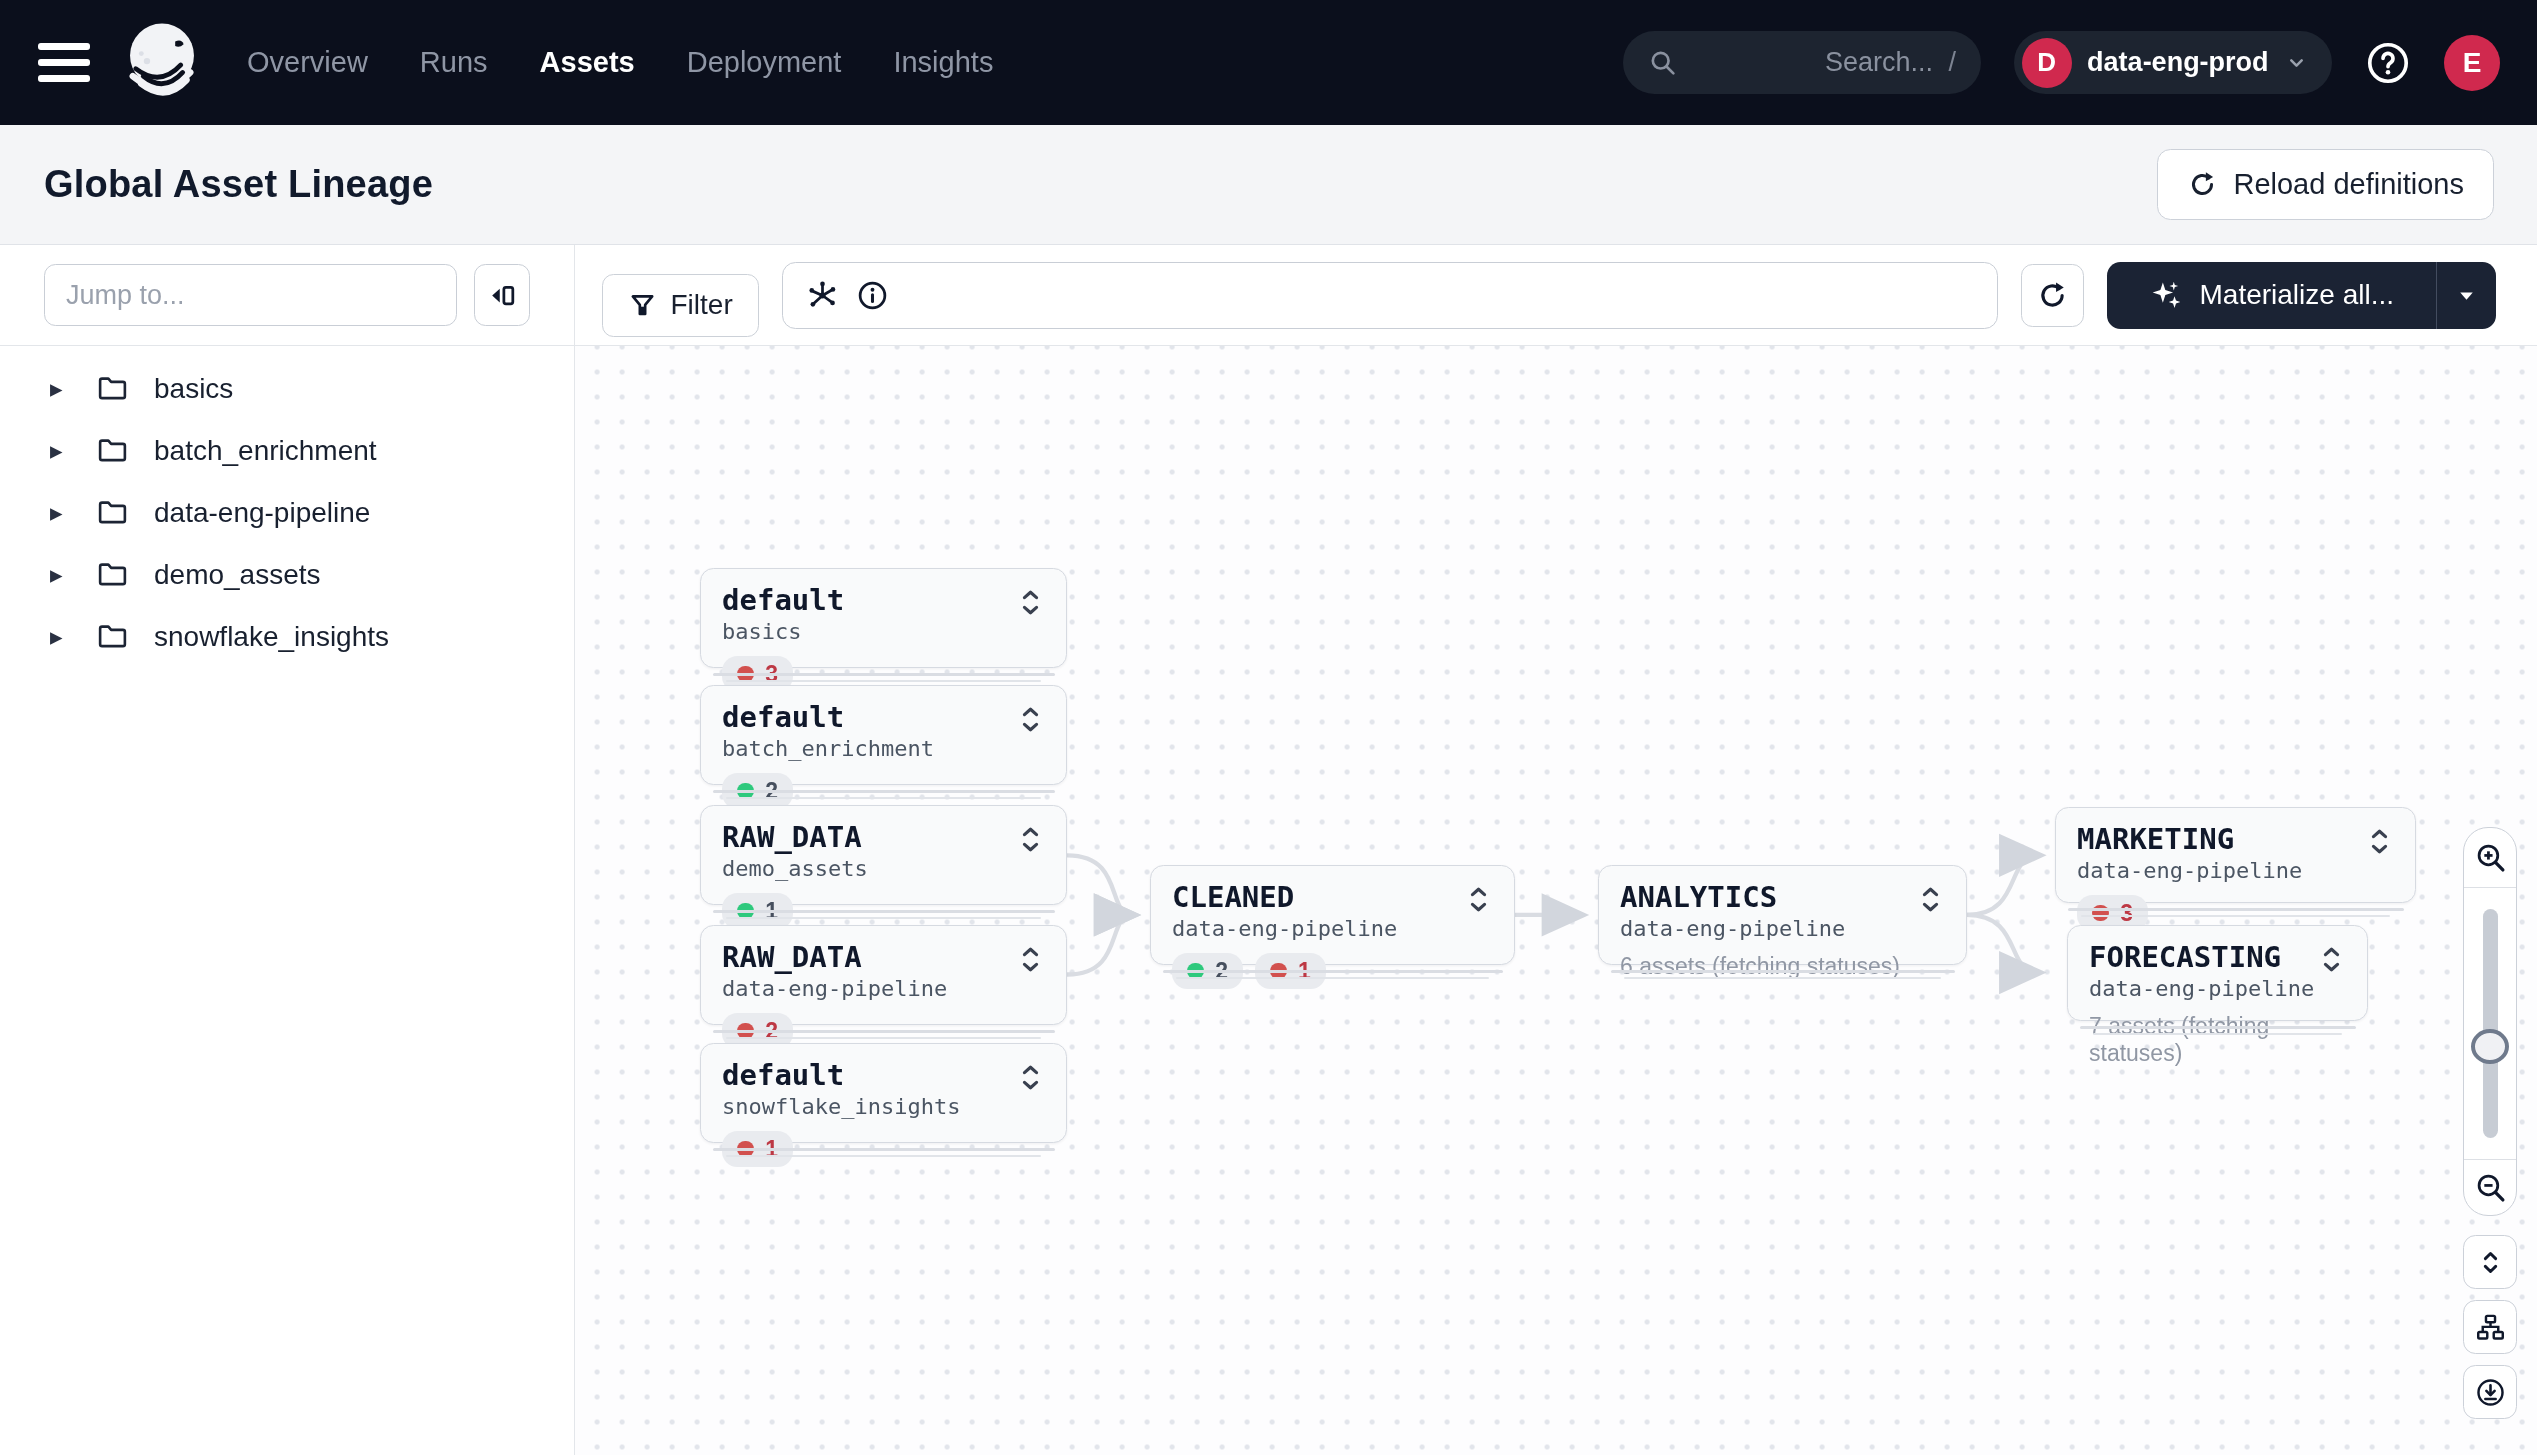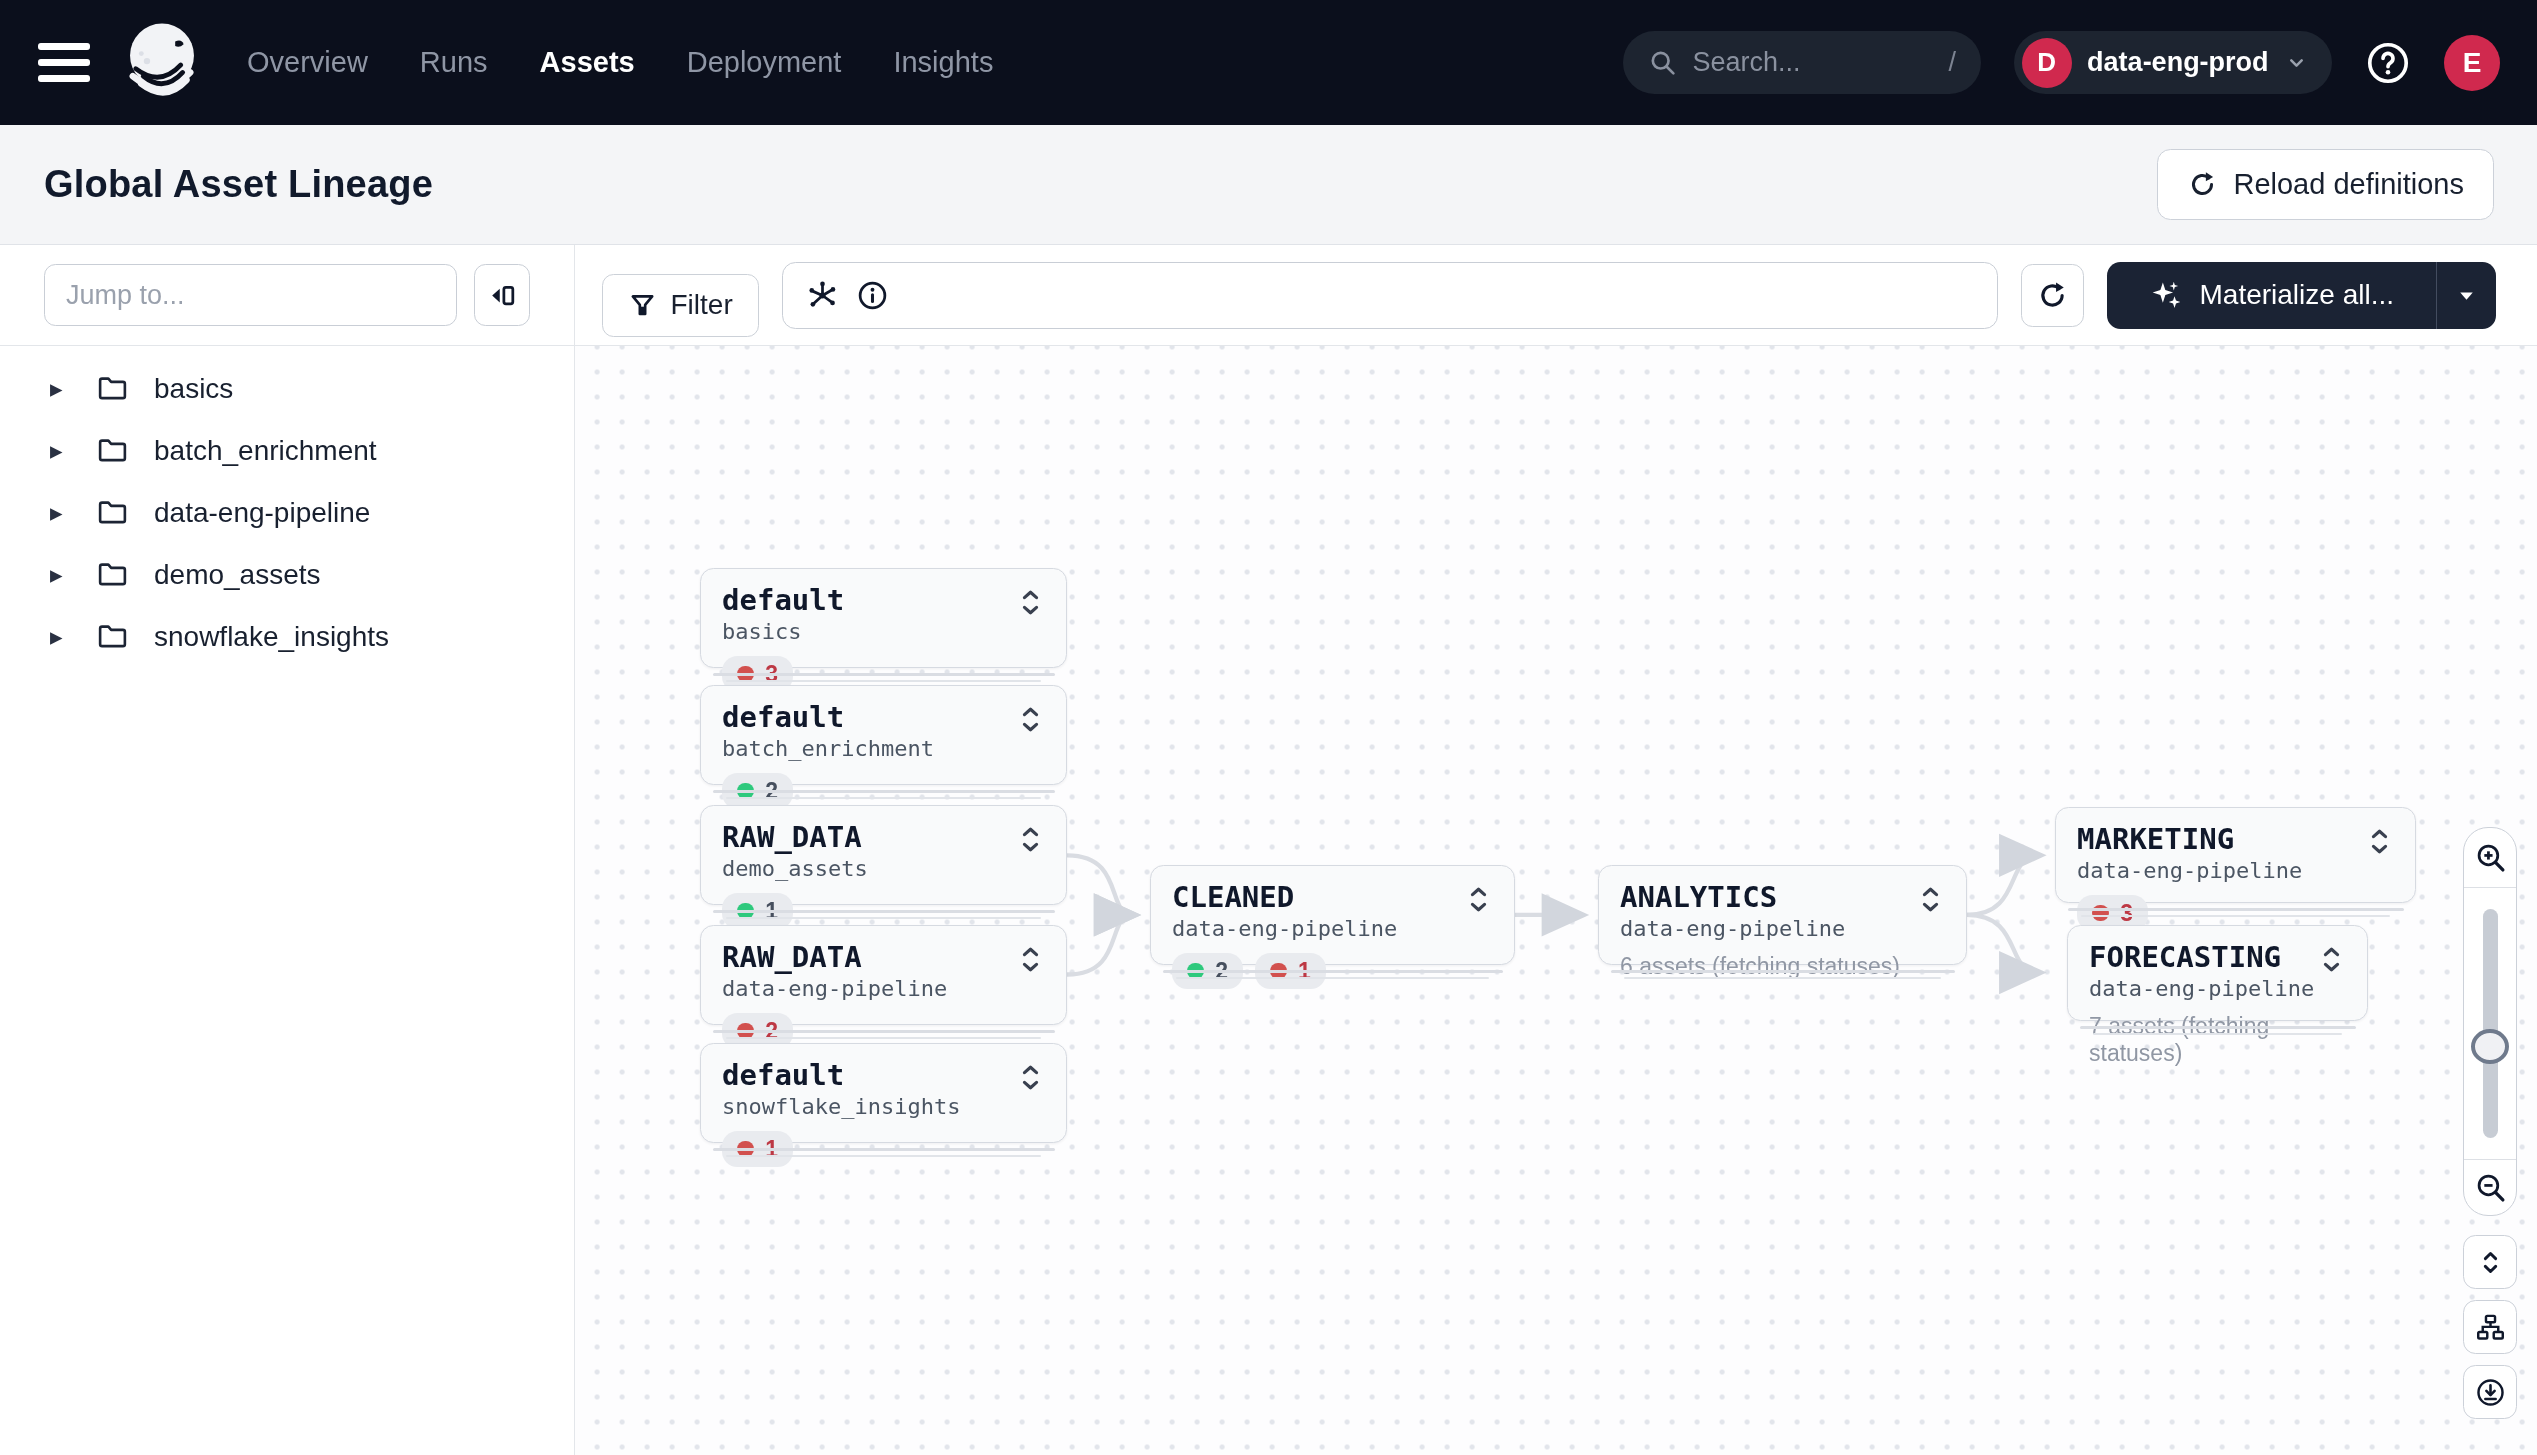--- a/index.html
+++ b/index.html
@@ -10,21 +10,21 @@
   .topnav { height:125px; background:#0b0f1c; display:flex; align-items:center; padding:0 38px; }
   .hamburger { width:52px; display:flex; flex-direction:column; gap:9.6px; cursor:pointer; margin-right:25px; }
   .hamburger span { display:block; height:6.7px; background:#fff; border-radius:2.9px; }
   .logo { width:94px; height:94px; margin-right:38px; flex:0 0 auto; }
   .nav-links { display:flex; gap:52px; align-items:center; }
   .nav-link { font-size:29px; color:#8f96a5; cursor:pointer; }
   .nav-link.active { color:#fff; font-weight:bold; }
   .topnav-right { margin-left:auto; display:flex; align-items:center; gap:33px; }
   .search-pill { width:358px; height:63px; border-radius:32px; background:#1d2430;
     display:flex; align-items:center; padding:0 25px; gap:15.4px; }
-  .search-pill .ph { color:#8a919f; font-size:27px; flex:1; }
+  .search-pill .ph { color:#8a919f; font-size:27px; flex:1;text-align:right; }
   .search-pill .slash { color:#7d8492; font-size:27px; }
   .deploy-pill { height:63px; border-radius:32px; background:#1d2430; display:flex;
     align-items:center; padding:0 23px 0 7.7px; gap:15.4px; cursor:pointer; }
   .deploy-badge { width:50px; height:50px; border-radius:50%; background:#d0294e; color:#fff;
     font-weight:bold; font-size:26px; display:flex; align-items:center; justify-content:center; }
   .deploy-name { color:#fff; font-size:27px; font-weight:600; }
   .avatar { width:56px; height:56px; border-radius:50%; background:#d0294e; color:#fff;
     font-size:28px; font-weight:600; display:flex; align-items:center; justify-content:center; cursor:pointer; }
 
   

